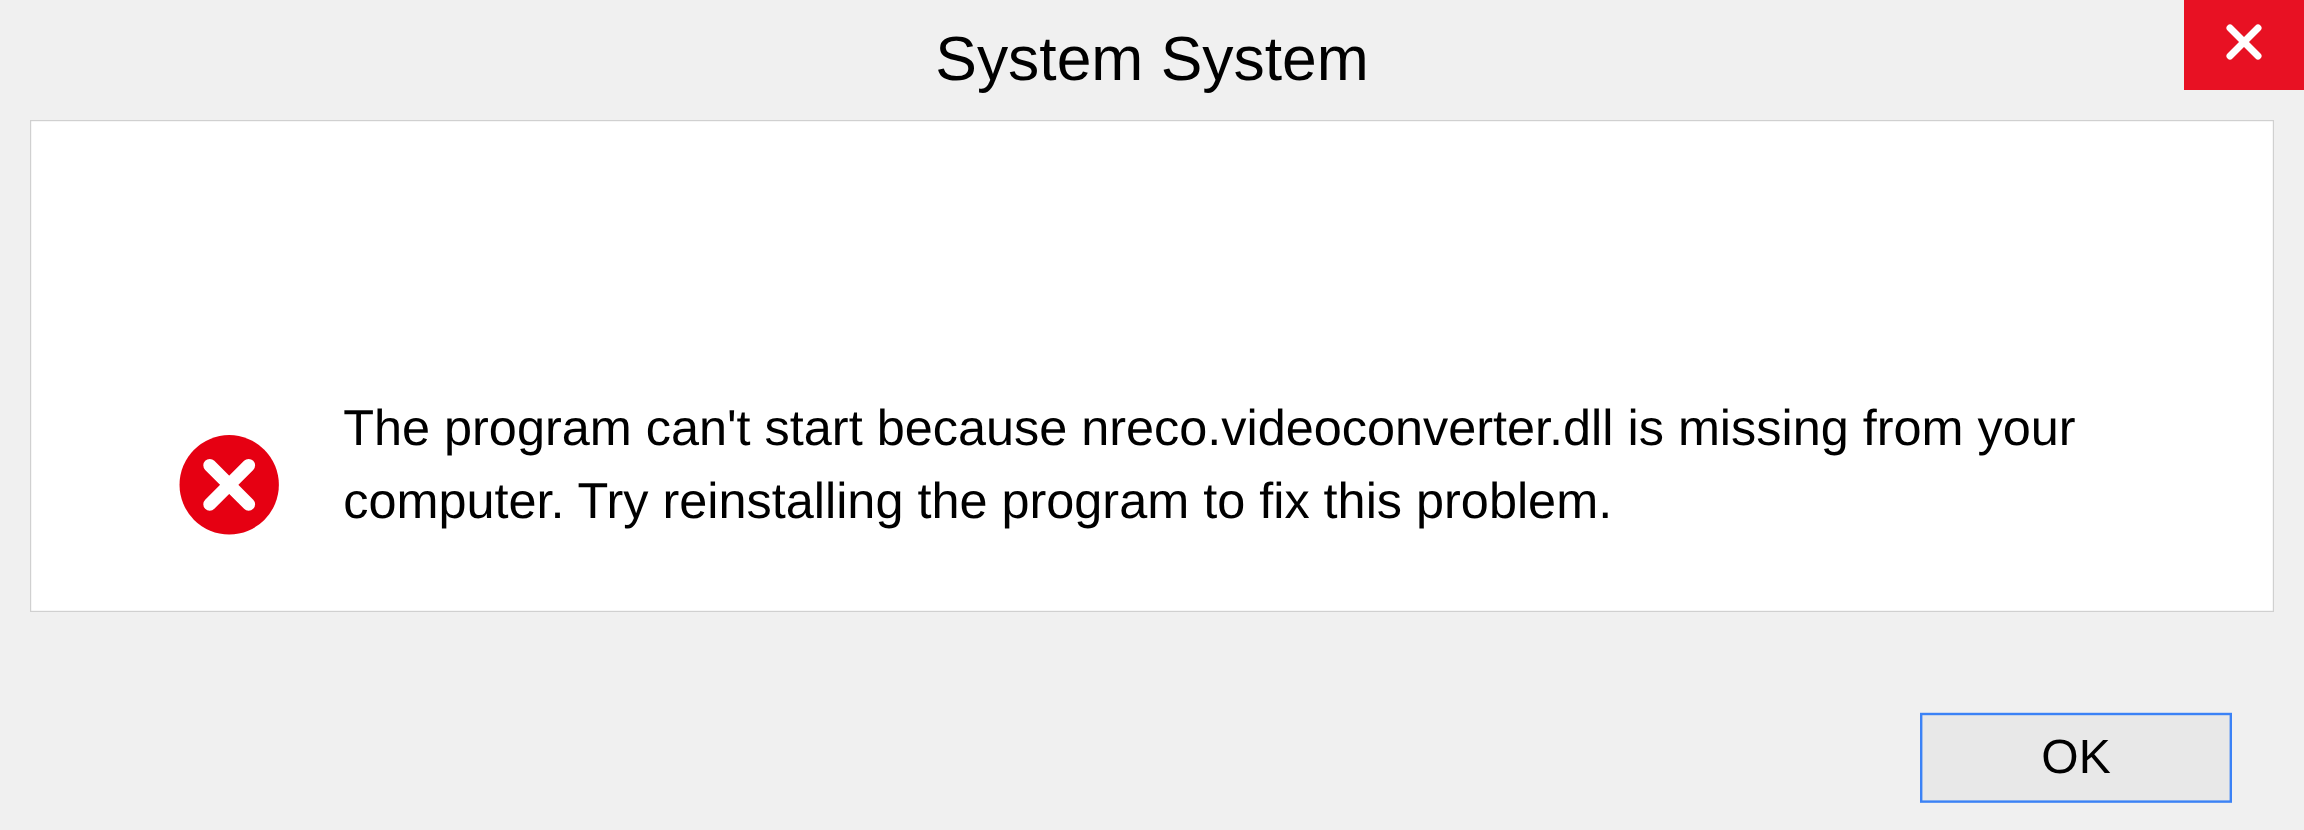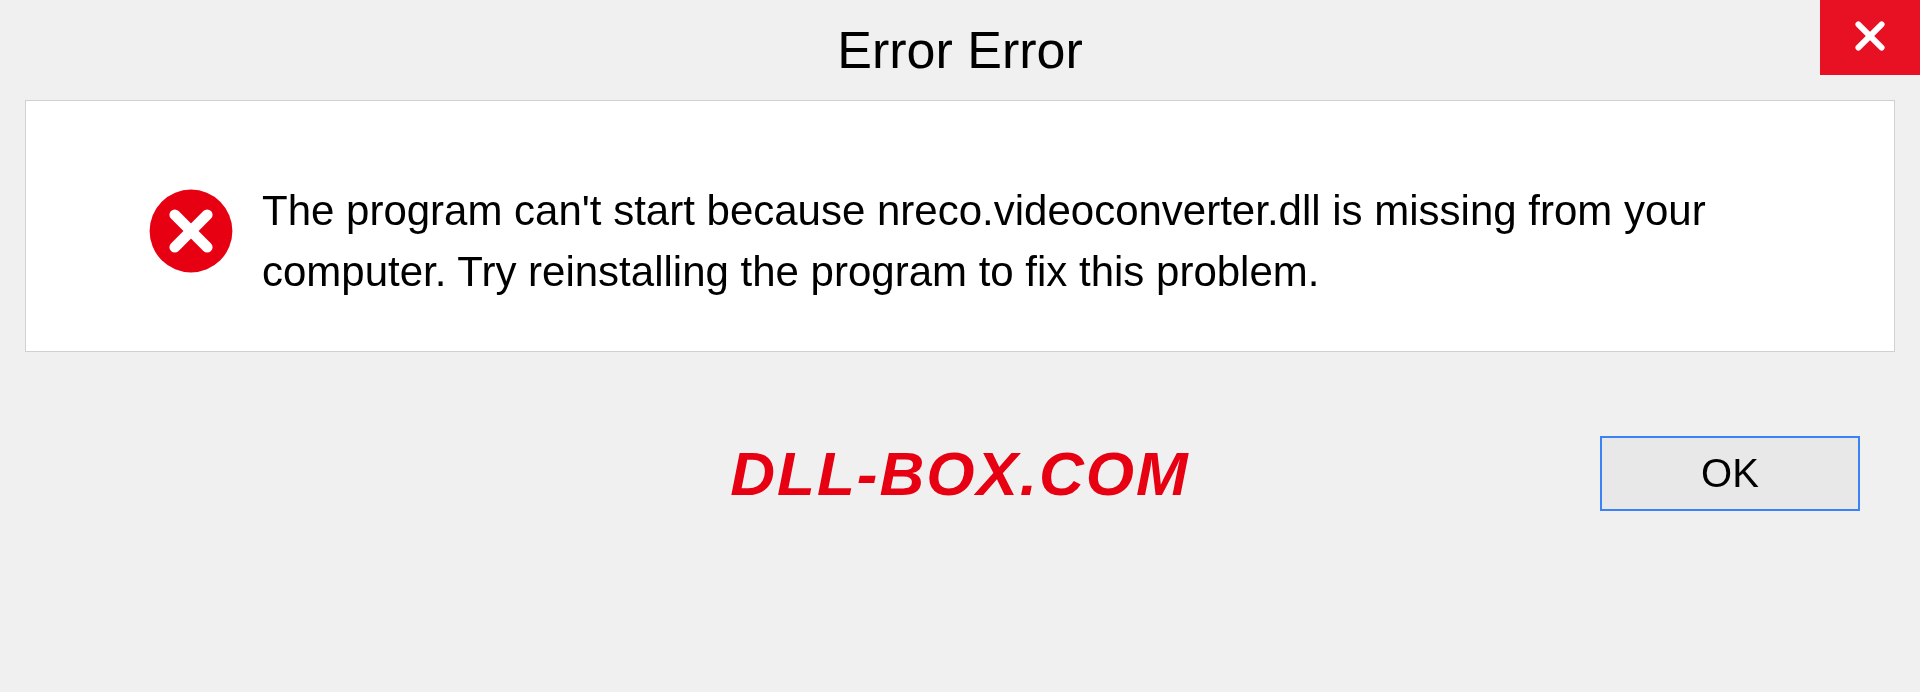--- a/index.html
+++ b/index.html
@@ -42,25 +42,25 @@
       cursor: pointer;
     }
     .close-btn svg {
       width: 40px;
       height: 40px;
     }
     .content-panel {
       margin: 0 25px;
       background: #ffffff;
       border: 1px solid #d0d0d0;
-      height: 252px;
+      height: 410px;
       padding: 80px 80px 60px 120px;
       display: flex;
-      align-items: flex-start;
-      gap: 26px;
+      align-items: flex-end;
+      gap: 50px;
     }
     .error-icon {
       flex-shrink: 0;
       width: 90px;
       height: 90px;
       margin-top: 5px;
     }
     .error-icon svg {
       width: 100%;
       height: 100%;
@@ -103,21 +103,21 @@
       display: flex;
       align-items: center;
       justify-content: center;
       font-family: inherit;
     }
   </style>
 </head>
 <body>
 
 <div class="titlebar">
-  <div class="title">Error Error</div>
+  <div class="title">System System</div>
   <div class="close-btn">
     <span>
       <svg viewBox="0 0 24 24" fill="none" stroke="#ffffff" stroke-width="3.5" stroke-linecap="round">
         <line x1="5" y1="5" x2="19" y2="19"></line>
         <line x1="19" y1="5" x2="5" y2="19"></line>
       </svg>
     </span>
   </div>
 </div>
 
@@ -126,17 +126,16 @@
     <svg viewBox="0 0 100 100">
       <circle cx="50" cy="50" r="46" fill="#e60012"></circle>
       <line x1="32" y1="32" x2="68" y2="68" stroke="#ffffff" stroke-width="12" stroke-linecap="round"></line>
       <line x1="68" y1="32" x2="32" y2="68" stroke="#ffffff" stroke-width="12" stroke-linecap="round"></line>
     </svg>
   </div>
   <div class="message">The program can't start because nreco.videoconverter.dll is missing from your computer. Try reinstalling the program to fix this problem.</div>
 </div>
 
 <div class="footer">
-  <div class="watermark">DLL-BOX.COM</div>
   <button class="ok-btn">
     <span>OK</span>
   </button>
 </div>
 
 </body></html>

